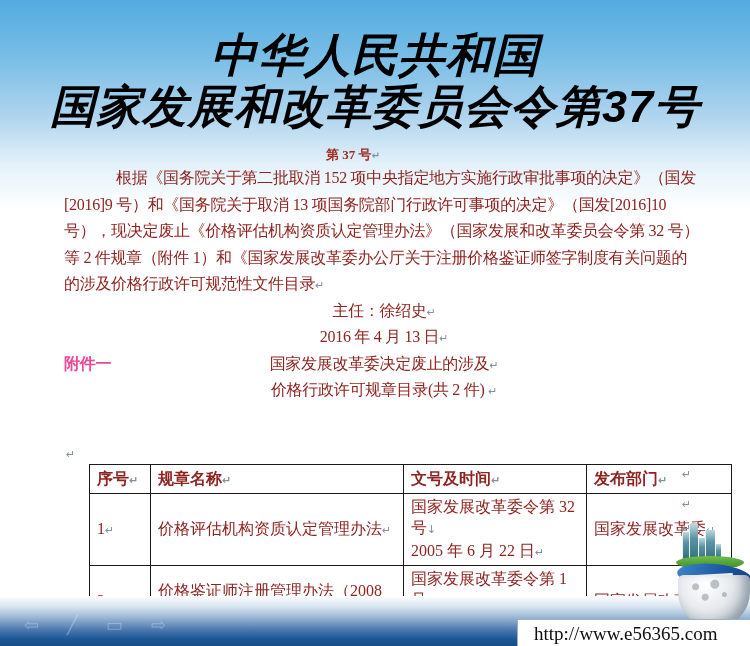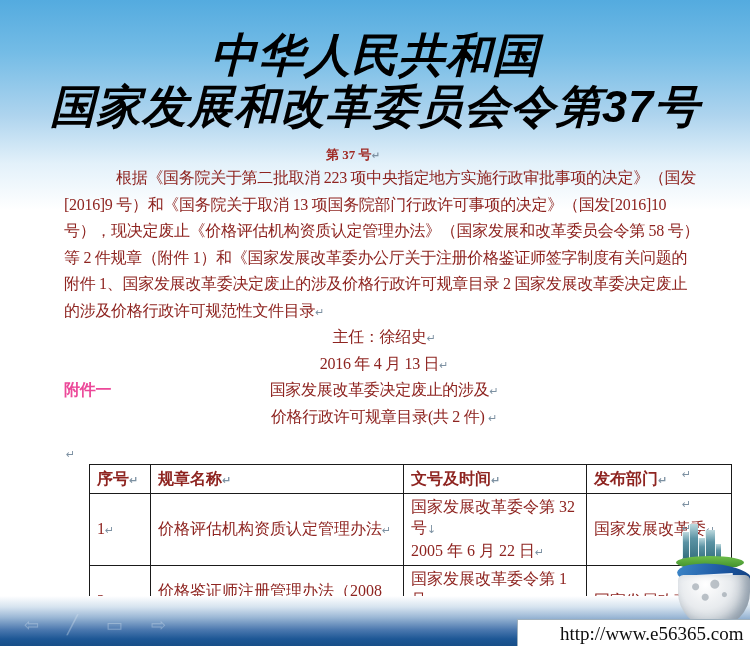--- a/index.html
+++ b/index.html
@@ -68,42 +68,41 @@
         background:
          radial-gradient(circle at 20% 30%,#7f8b96 0 3px,transparent 4px),
          radial-gradient(circle at 60% 20%,#7f8b96 0 4px,transparent 5px),
          radial-gradient(circle at 40% 70%,#7f8b96 0 3px,transparent 4px),
          radial-gradient(circle at 80% 60%,#7f8b96 0 2px,transparent 3px);}
 
   
   .urlbox{position:absolute;left:517px;top:619px;width:233px;height:27px;z-index:4;
           background:#ffffff;border-top:1px solid #9fb0bd;border-left:1px solid #9fb0bd;
           font-family:"Liberation Serif",serif;font-size:19px;color:#0d0d0d;
-          line-height:27px;padding-left:42px;box-sizing:border-box;}
+          line-height:27px;padding-left:16px;box-sizing:border-box;}
 </style>
 </head>
 <body>
 
 <div class="stage">
 
   <div class="sky"></div>
 
   <div class="title">
     <div class="l1">中华人民共和国</div>
     <div class="l2">国家发展和改革委员会令第37号</div>
   </div>
 
   <div class="fragment"><span>第 37 号</span><span class="mk">↵</span></div>
 
   <div class="doc">
-    <div class="ln indent">根据《国务院关于第二批取消 223 项中央指定地方实施行政审批事项的决定》（国发</div>
+    <div class="ln indent">根据《国务院关于第二批取消 152 项中央指定地方实施行政审批事项的决定》（国发</div>
     <div class="ln">[2016]9 号）和《国务院关于取消 13 项国务院部门行政许可事项的决定》（国发[2016]10</div>
-    <div class="ln">号），现决定废止《价格评估机构资质认定管理办法》（国家发展和改革委员会令第 58 号）</div>
+    <div class="ln">号），现决定废止《价格评估机构资质认定管理办法》（国家发展和改革委员会令第 32 号）</div>
     <div class="ln">等 2 件规章（附件 1）和《国家发展改革委办公厅关于注册价格鉴证师签字制度有关问题的</div>
-    <div class="ln">附件 1、国家发展改革委决定废止的涉及价格行政许可规章目录 2 国家发展改革委决定废止</div>
     <div class="ln"><span>的涉及价格行政许可规范性文件目录</span><span class="mk">↵</span></div>
     <div class="ln center"><span>主任：徐绍史</span><span class="mk">↵</span></div>
     <div class="ln center"><span>2016 年 4 月 13 日</span><span class="mk">↵</span></div>
     <div class="ln center" style="position:relative;">
       <span class="att-label">附件一</span>
       <span>国家发展改革委决定废止的涉及</span><span class="mk">↵</span>
     </div>
     <div class="ln center"><span>价格行政许可规章目录(共 2 件)</span> <span class="mk">↵</span></div>
   </div>
 

